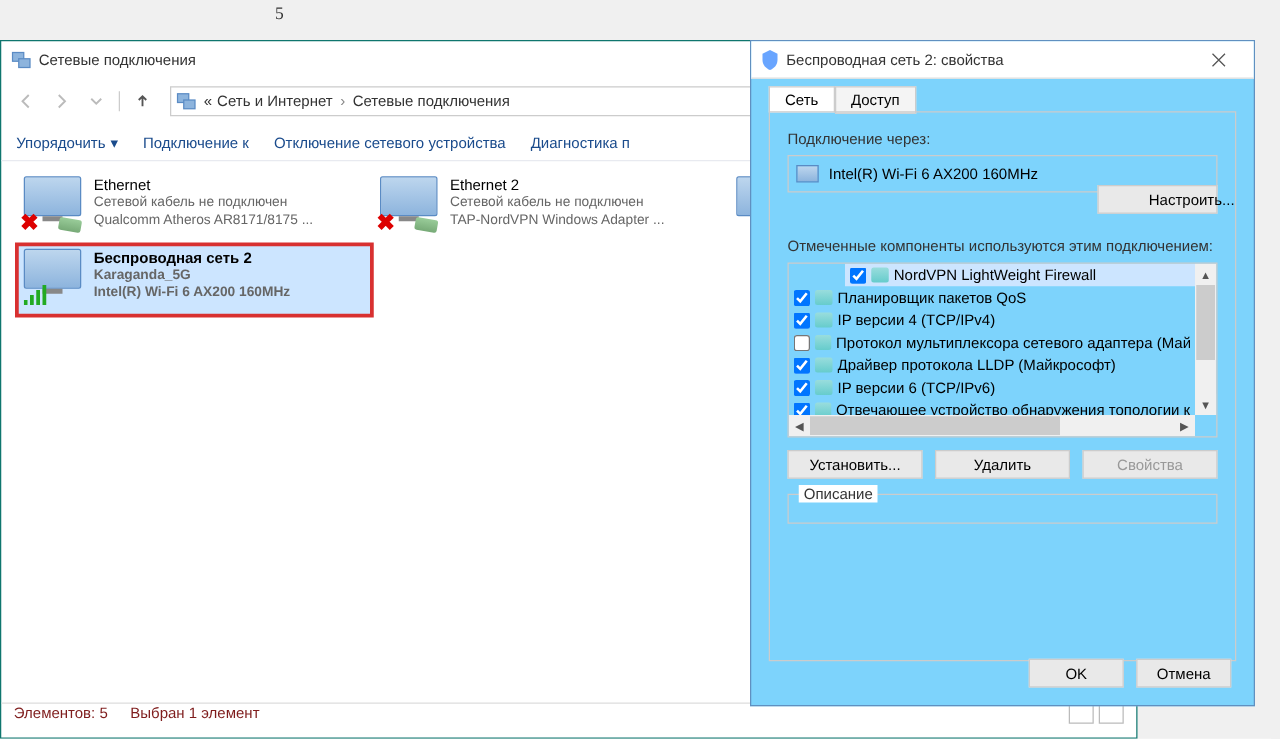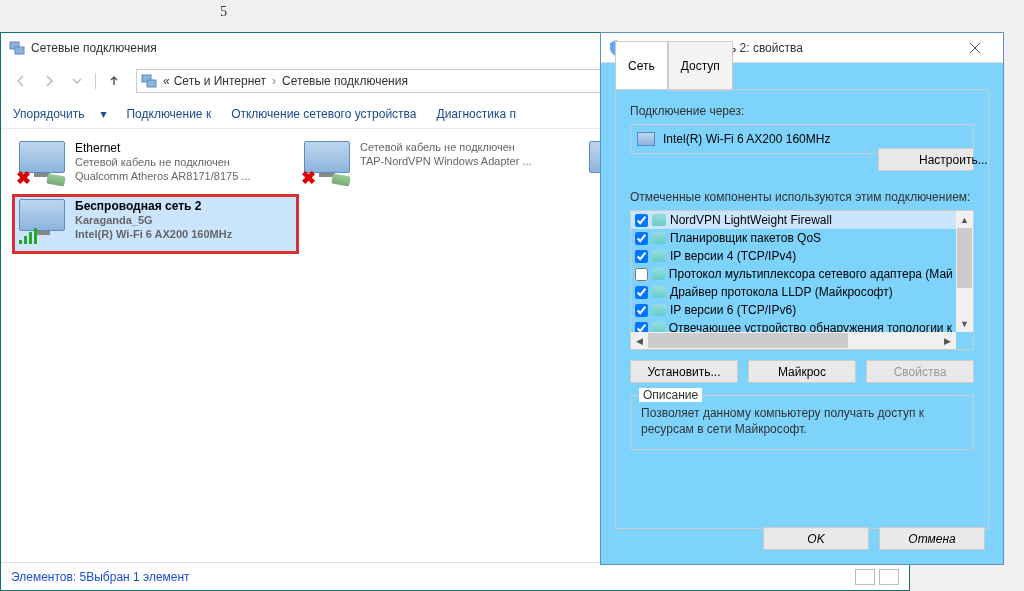--- a/index.html
+++ b/index.html
@@ -17,88 +17,88 @@
 .nav-btn { width: 24px; height: 24px; display: flex; align-items: center; justify-content: center; color: #888; }
 .nav-btn svg { width: 14px; height: 14px; }
 .nav-sep { width: 1px; height: 16px; background: #ccc; margin: 0 2px; }
 .up-btn { color: #555; }
 .address-bar { flex: 1; height: 24px; border: 1px solid #ccc; display: flex; align-items: center; padding: 0 4px; margin-left: 6px; }
 .address-bar .nc-icon { width: 16px; height: 16px; margin-right: 4px; }
 .address-bar .crumb { color: #333; padding: 0 2px; }
 .address-bar .chev { color: #888; padding: 0 4px; }
 
 .toolbar { height: 30px; padding: 0 12px; display: flex; align-items: center; gap: 20px; border-bottom: 1px solid #e8eaf0; }
-.toolbar .tool-item { color: #1a4b8c; display: flex; align-items: center; gap: 16px; }
+.toolbar .tool-item { color: #1a4b8c; display: flex; align-items: center; gap: 4px; }
 .toolbar .tool-item .drop { color: #1a4b8c; }
 
 .content { position: relative; height: 434px; padding: 8px 0 0 12px; }
 .conn-grid { display: flex; flex-wrap: wrap; }
 .conn-item { width: 285px; height: 58px; display: flex; padding: 4px 6px; gap: 8px; }
 .conn-item.selected { background: #cce5ff; }
 .conn-item.highlighted { outline: 3px solid #d83030; outline-offset: -2px; font-weight: bold; }
 .conn-icon { width: 48px; height: 48px; position: relative; }
 .conn-icon .mon { width: 46px; height: 32px; border: 1px solid #5a8bc4; background: linear-gradient(#bdd6ee,#8db4dd); border-radius: 2px; position: absolute; top: 0; left: 0; }
 .conn-icon .base { width: 16px; height: 4px; background: #888; position: absolute; top: 32px; left: 15px; }
 .conn-icon .x { position: absolute; left: -3px; bottom: 0; color: #d00; font-size: 18px; font-weight: bold; }
 .conn-icon .cable { position: absolute; right: 2px; bottom: 4px; width: 18px; height: 10px; background: linear-gradient(#9c9,#7a7); border-radius: 2px; transform: rotate(10deg); }
 .conn-icon .wifi { position: absolute; left: 0; bottom: 0; }
 .conn-text { flex: 1; line-height: 1.25; }
 .conn-text .name { color: #000000; }
 .conn-text .status { color: #666; font-size: 11px; }
 .conn-text .adapter { color: #666; font-size: 11px; white-space: nowrap; overflow: hidden; text-overflow: ellipsis; }
 
-.status-bar { position: absolute; bottom: 0; left: 0; right: 0; height: 28px; border-top: 1px solid #ddd; display: flex; align-items: center; padding: 0 10px; color: #1d4ed8; }
+.status-bar { position: absolute; bottom: 0; left: 0; right: 0; height: 28px; border-top: 1px solid #ddd; display: flex; padding: 0 10px; gap: 18px; color: #7f1d1d; }
 .status-bar .view-btns { margin-left: auto; display: flex; gap: 4px; }
 .status-bar .view-btn { width: 20px; height: 16px; border: 1px solid #bbb; }
 
 .props-window {
   position: absolute; left: 600px; top: 32px; width: 404px; height: 533px;
   background: #7dd3fc; border: 1px solid #6090c0;
 }
 .props-title { height: 30px; display: flex; align-items: center; padding: 0 8px; background: #fff; border-bottom: 1px solid #ddd; }
 .props-title .icon { width: 14px; height: 16px; margin-right: 6px; }
 .props-title .t { color: #333; }
 .props-title .close { margin-left: auto; width: 40px; height: 24px; display: flex; align-items: center; justify-content: center; color: #555; }
 
 .tab-strip { height: 26px; display: flex; align-items: flex-end; padding: 0 14px; }
-.tab { padding: 17px 12px; border: 1px solid #ccc; border-bottom: none; background: #fff; position: relative; top: 1px; }
+.tab { padding: 3px 12px; border: 1px solid #ccc; border-bottom: none; background: #fff; position: relative; top: 1px; }
 .tab.inactive { background: #f4f4f4; border-bottom: 1px solid #ccc; top: 2px; }
 .tab-panel { margin: 0 14px 14px 14px; border: 1px solid #ccc; padding: 14px; height: 440px; position: relative; }
 
 .label { color: #333; margin-bottom: 6px; }
 .adapter-box { border: 1px solid #ccc; height: 30px; display: flex; align-items: center; padding: 0 6px; gap: 8px; }
 .adapter-box .mon2 { width: 18px; height: 14px; background: linear-gradient(#bdd6ee,#8db4dd); border: 1px solid #5a8bc4; }
 .config-btn { position: absolute; right: 14px; top: 58px; width: 96px; height: 23px; border: 1px solid #ccc; background: #e9e9e9; padding-left: 40px; }
 .components-label { margin-top: 36px; }
 
 .components-list { border: 1px solid #ccc; height: 140px; margin-top: 4px; position: relative; overflow: hidden; }
 .clist-inner { position: absolute; left: 0; top: 0; right: 17px; }
 .clist-row { height: 18px; display: flex; align-items: center; padding: 0 4px; gap: 4px; }
 .clist-row input[type=checkbox] { width: 13px; height: 13px; }
 .clist-row .ci { width: 14px; height: 12px; background: linear-gradient(#9dd,#6cc); border-radius: 2px; }
-.clist-row.sel { background: #cce5ff; outline: 1px dotted #1a4b8c; outline-offset: -1px; }
+.clist-row.sel { background: #cce5ff; outline: 1px dotted #1a4b8c; outline-offset: -1px; margin-left: 45px; }
 .clist-row.sel.first { outline: none; }
 .clist-row .txt { white-space: nowrap; overflow: hidden; }
 .clist-scroll-v { position: absolute; right: 0; top: 0; bottom: 17px; width: 17px; background: #f0f0f0; }
 .clist-scroll-v .arr { width: 17px; height: 17px; background: #f0f0f0; display: flex; align-items: center; justify-content: center; font-size: 9px; color: #555; }
 .clist-scroll-v .thumb { position: absolute; left: 1px; top: 17px; width: 15px; height: 60px; background: #ccc; }
 .clist-scroll-h { position: absolute; left: 0; right: 17px; bottom: 0; height: 17px; background: #f0f0f0; display: flex; }
 .clist-scroll-h .arr { width: 17px; height: 17px; display: flex; align-items: center; justify-content: center; font-size: 9px; color: #555; }
 .clist-scroll-h .thumb { height: 15px; width: 200px; background: #ccc; margin-top: 1px; }
 
 .btn-row { margin-top: 10px; display: flex; gap: 10px; }
 .btn { flex: 1; height: 23px; border: 1px solid #ccc; background: #e9e9e9; display: flex; align-items: center; justify-content: center; }
 .btn.disabled { color: #999; }
 
 .desc-group { margin-top: 12px; border: 1px solid #ccc; padding: 10px 10px 12px 10px; position: relative; }
 .desc-group .legend { position: absolute; top: -8px; left: 8px; background: #fff; padding: 0 4px; color: #333; }
 .desc-text { color: #333; line-height: 1.3; }
 
 .props-footer { position: absolute; bottom: 14px; right: 18px; display: flex; gap: 10px; }
-.props-footer .btn { width: 106px; height: 23px; flex: none; font-style: italic; }
+.props-footer .btn { width: 76px; height: 23px; flex: none; }
 
 .top-marker { position: absolute; top: 4px; left: 220px; font-family: serif; font-size: 14px; color: #333; }
 
 svg.wifi-bars { width: 20px; height: 16px; }
 svg.wifi-bars rect { fill: #2a2; }
 </style>
 </head>
 <body>
 
 <div class="top-marker">5</div>
@@ -177,20 +177,21 @@
           </div>
         </div>
         <div class="conn-item">
           <div class="conn-icon">
             <div class="mon"></div>
             <div class="base"></div>
             <div class="x">✖</div>
             <div class="cable"></div>
           </div>
           <div class="conn-text">
+            <div class="name">Ethernet 2</div>
             <div class="status">Сетевой кабель не подключен</div>
             <div class="adapter">TAP-NordVPN Windows Adapter ...</div>
           </div>
         </div>
         <div class="conn-item">
           <div class="conn-icon">
             <div class="mon"></div>
             <div class="base"></div>
             <div class="cable"></div>
           </div>
@@ -297,25 +298,24 @@
         <div class="arr" style="position:absolute;bottom:0">▼</div>
       </div>
       <div class="clist-scroll-h">
         <div class="arr">◀</div>
         <div class="thumb"></div>
         <div class="arr" style="margin-left:auto">▶</div>
       </div>
     </div>
     <div class="btn-row">
       <div class="btn">Установить...</div>
-      <div class="btn">Майкрос</div>
+      <div class="btn">Удалить</div>
       <div class="btn disabled">Свойства</div>
     </div>
     <div class="desc-group">
       <div class="legend">Описание</div>
-      <div class="desc-text">Позволяет данному компьютеру получать доступ к ресурсам в сети Майкрософт.</div>
     </div>
   </div>
   <div class="props-footer">
     <div class="btn">OK</div>
     <div class="btn">Отмена</div>
   </div>
 </div>
 
 </body></html>

